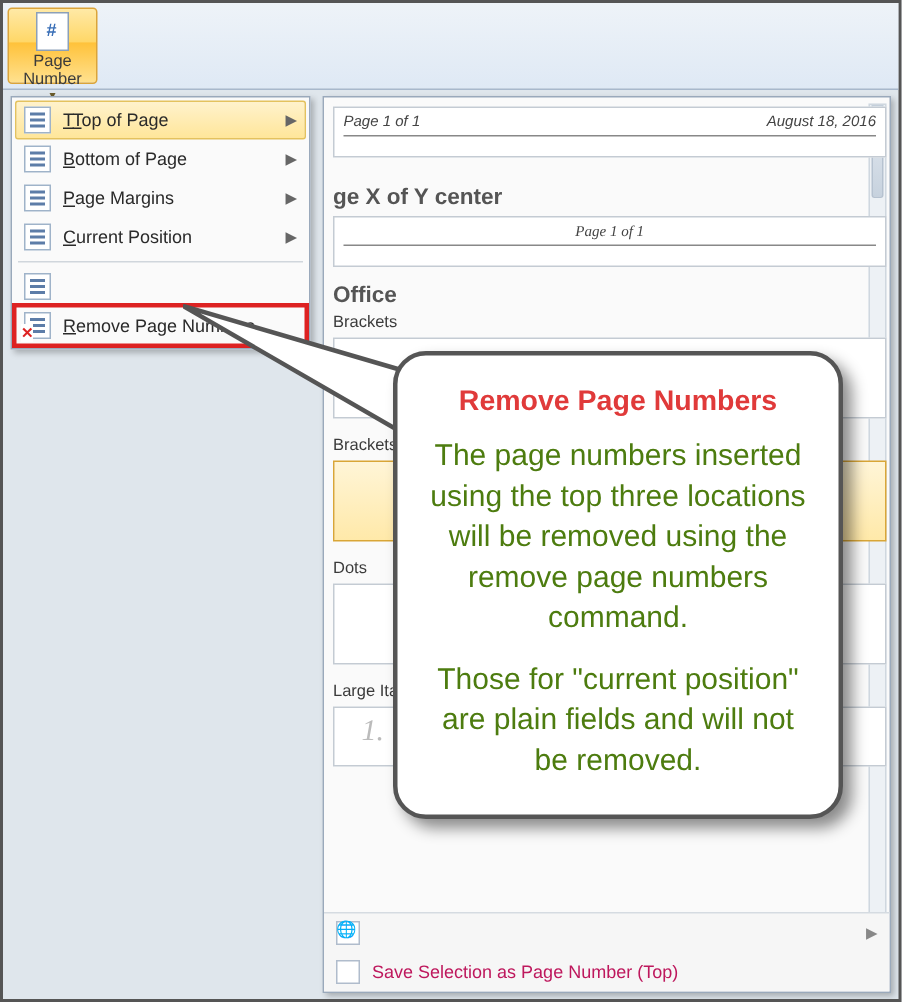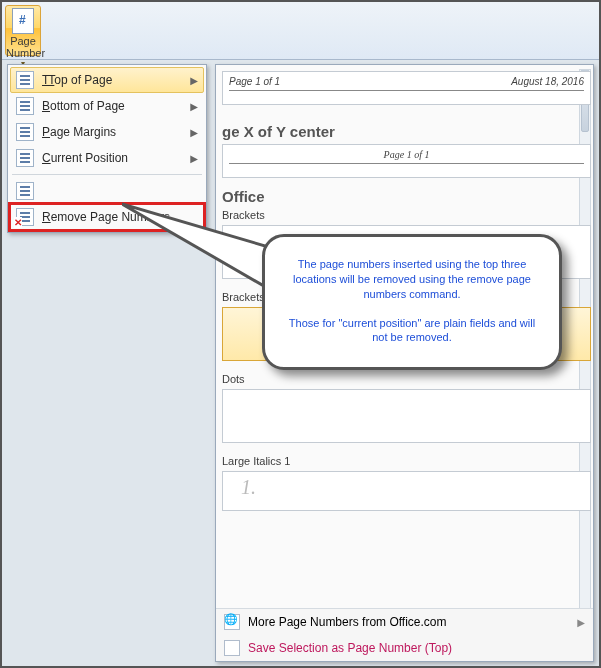--- a/index.html
+++ b/index.html
@@ -14,21 +14,21 @@
   }
   
   .ribbon {
     background:linear-gradient(#eef3f8,#dfe9f5);
     height:58px;
     border-bottom:1px solid #a8b8cc;
     display:flex;
     align-items:stretch;
   }
   .ribbon-btn {
-    width:36px;
+    width:60px;
     margin:3px;
     background:linear-gradient(#ffe9a6,#ffd767 45%,#ffc23a 46%,#ffe18f);
     border:1px solid #dba43a;
     border-radius:3px;
     text-align:center;
     font-size:11px;
     color:#3b3b3b;
     padding-top:2px;
     cursor:pointer;
     position:relative;
@@ -146,21 +146,21 @@
     border-radius:22px;
     padding:20px 18px 22px;
     box-shadow:6px 6px 10px rgba(0,0,0,0.45);
     text-align:center;
     z-index:10;
   }
   .callout h3 {
     margin:0 0 12px; color:#e03a3a; font-size:19px; font-weight:bold;
   }
   .callout p {
-    margin:0 0 14px; color:#1d4ed8; font-size:11px; line-height:1.35;
+    margin:0 0 14px; color:#4d7c0f; font-size:20px; line-height:1.35;
   }
   .callout-tail {
     position:absolute;
     z-index:9;
   }
   .callout-tail svg { display:block; }
 </style>
 </head>
 <body>
 
@@ -241,32 +241,32 @@
   <div class="thumb" style="min-height:54px;"></div>
 
   <div class="title" style="font-size:11px;color:#3b3b3b;padding:6px 2px 2px">Large Italics 1</div>
   <div class="thumb" style="min-height:40px;">
     <div style="font-family:'Times New Roman',serif;font-style:italic;font-size:20px;color:#bbb;padding-left:12px">1.</div>
   </div>
 
   <div class="gallery-footer">
     <div class="gf-item">
       <div class="gf-icon globe"></div>
-      <span><span class="ul">M</span>ore Page Numbers from Office.com</span>
       <span class="arrow">▶</span>
     </div>
     <div class="gf-item disabled">
       <div class="gf-icon"></div>
       <span><span class="ul">S</span>ave Selection as Page Number (Top)</span>
     </div>
   </div>
 </div>
 
 <div class="callout-tail" style="left:120px; top:186px;">
   <svg width="200" height="140">
     <polygon points="0,16 180,120 150,60" fill="#fff" stroke="#555" stroke-width="3"></polygon>
   </svg>
 </div>
 
 <div class="callout">
+  <h3>Remove Page Numbers</h3>
   <p>The page numbers inserted using the top three locations will be removed using the remove page numbers command.</p>
   <p style="margin-bottom:0">Those for "current position" are plain fields and will not be removed.</p>
 </div>
 
 </body></html>

